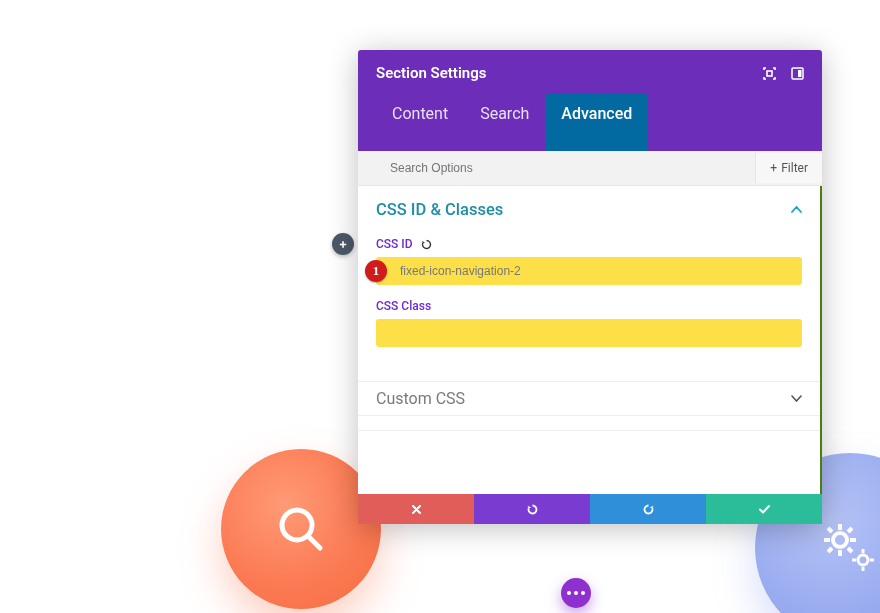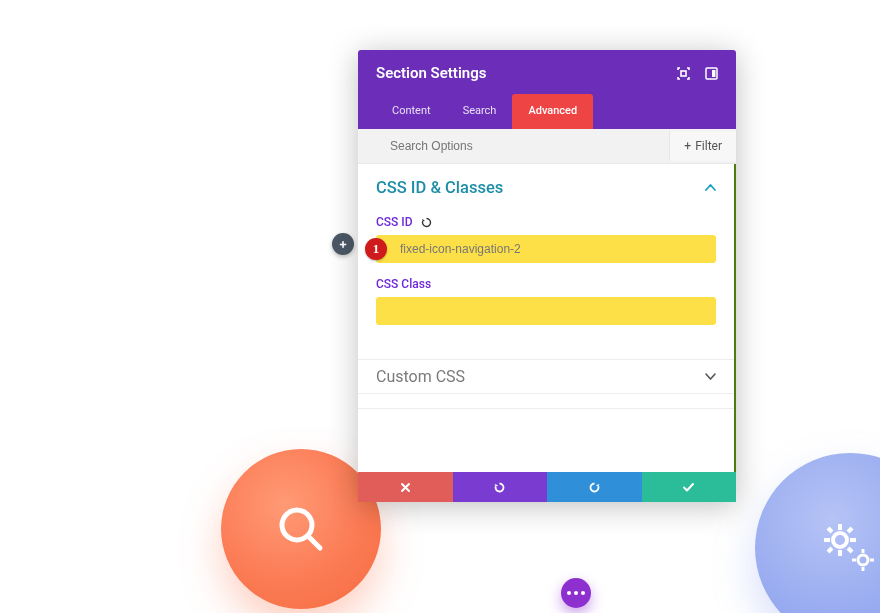--- a/index.html
+++ b/index.html
@@ -59,21 +59,21 @@
     width:14px; height:14px;
     border-radius:50%;
     background:#2b323b;
     left:571px; top:479px;
   }
 
   
   .panel {
     position: absolute;
     left: 358px; top: 50px;
-    width: 378px;
+    width: 464px;
     background: #fff;
     box-shadow: 0 4px 30px rgba(0,0,0,0.25);
     border-radius: 3px 3px 0 0;
     overflow: hidden;
     display:flex; flex-direction:column;
   }
 
   .panel-header {
     background: #6c2eb9;
     color:#fff;
@@ -85,27 +85,27 @@
   }
   .panel-title { font-size:15px; font-weight:600; }
   .panel-header-icons { display:flex; gap:14px; align-items:center; }
   .hdr-icon { width:14px; height:14px; display:flex; align-items:center; justify-content:center; }
 
   .tabs {
     display:flex; gap:0;
     background:#6c2eb9;
   }
   .tab {
-    padding: 10px 16px 12px 16px;
-    font-size: 11px;
+    padding: 10px 16px 28px 16px;
+    font-size: 16px;
     color: rgba(255,255,255,0.85);
     cursor:pointer;
   }
   .tab.active {
-    background:#ef4444;
+    background:#0369a1;
     color:#fff;
     border-radius: 3px 3px 0 0;
     font-weight:500;
   }
 
   .search-row {
     display:flex; align-items:center;
     background:#f2f2f2;
     border-bottom:1px solid #e7e7e7;
   }

